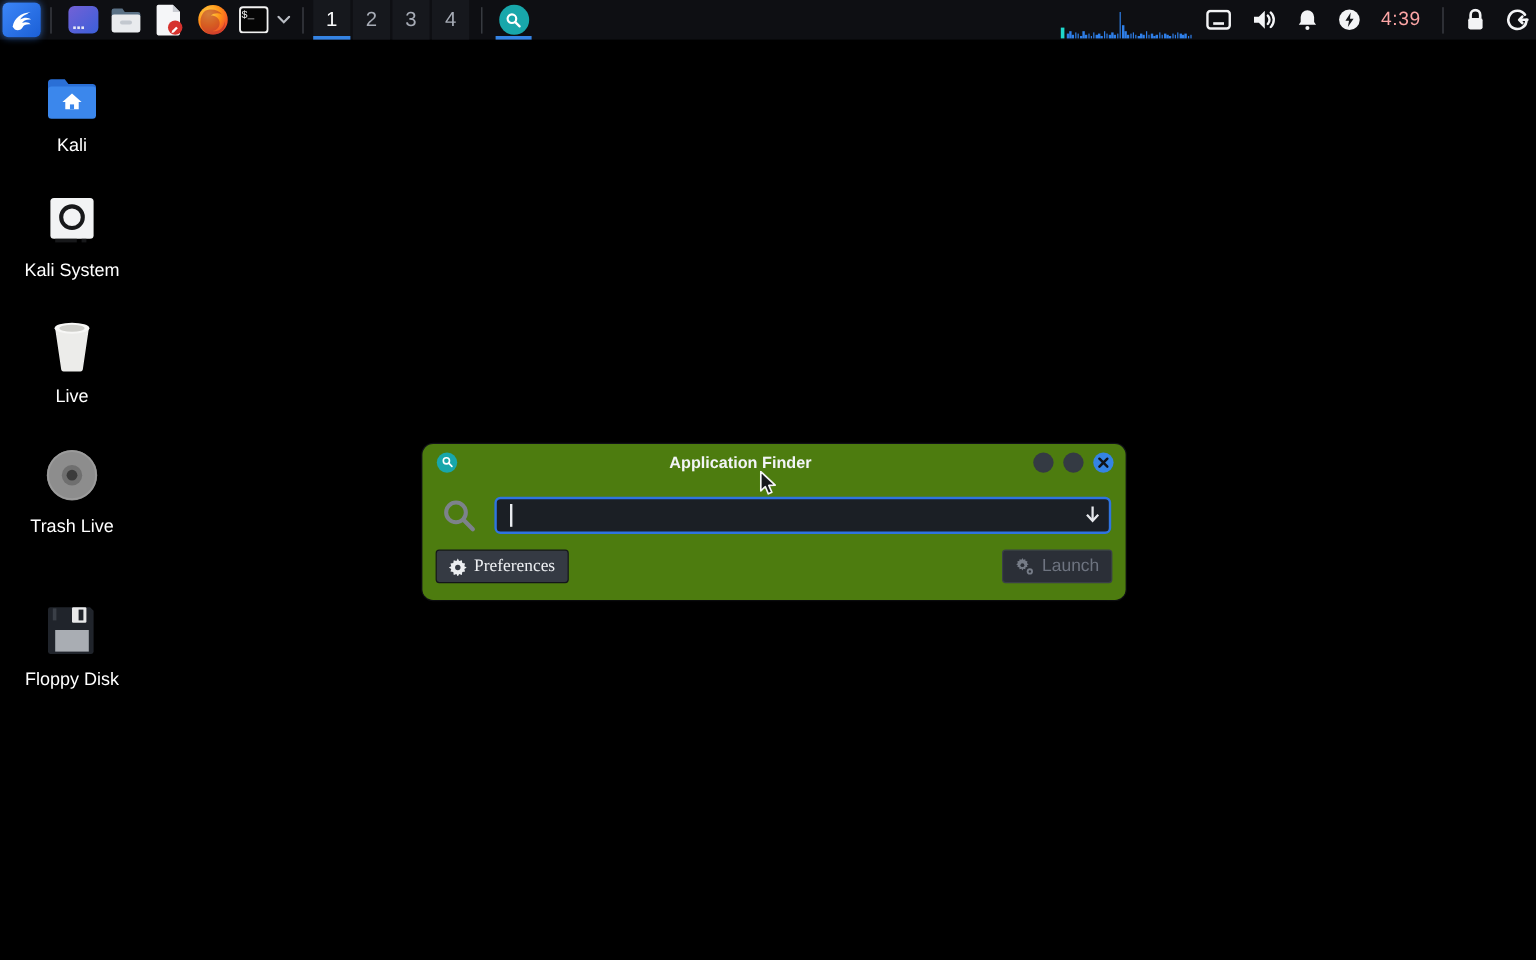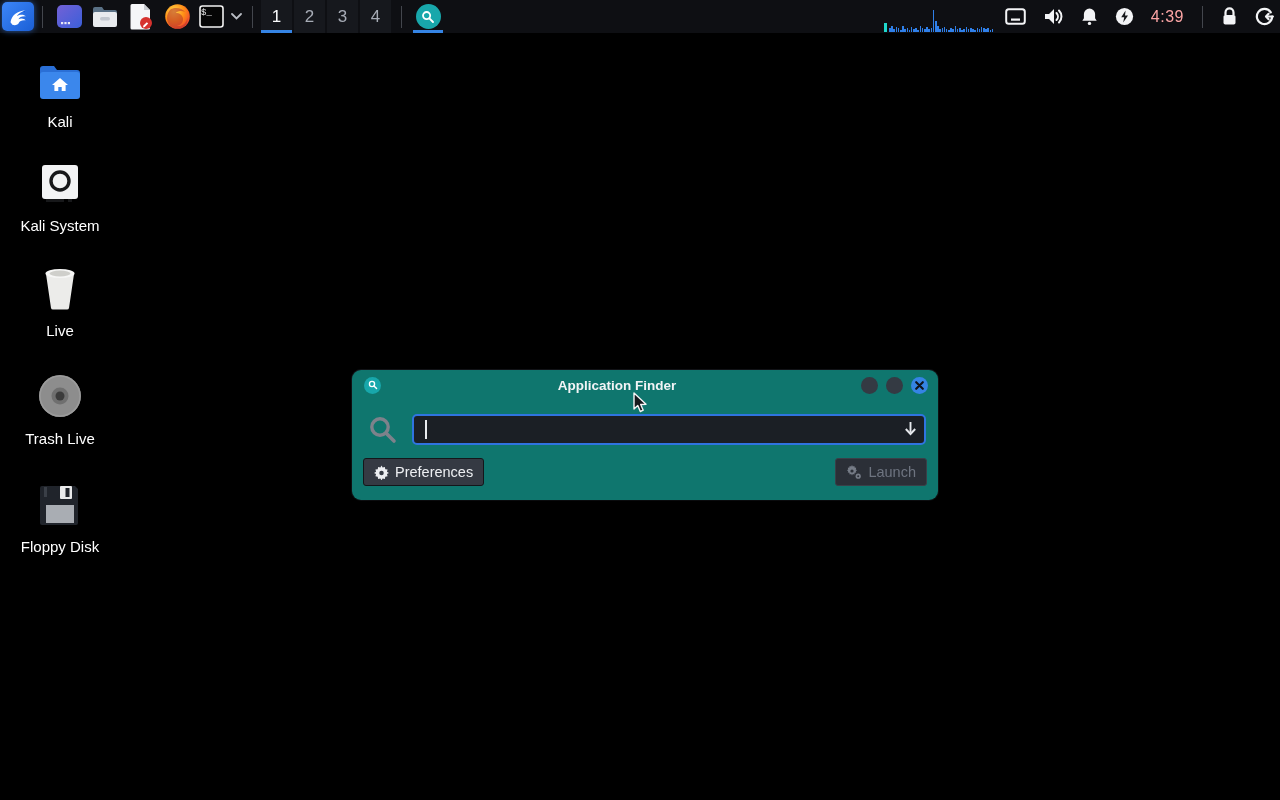--- a/index.html
+++ b/index.html
@@ -27,34 +27,34 @@
   .panel-right { position:absolute; right:6px; top:0; height:33px; display:flex; align-items:center; gap:17px; }
   .clock { color:#fca5a5; font-size:16px; letter-spacing:.5px; }
   .tray-ico { display:flex; align-items:center; justify-content:center; }
 
   
   .desk-item { position:absolute; left:0; width:120px; display:flex; flex-direction:column; align-items:center; }
   .desk-item .dico { height:48px; display:flex; align-items:flex-end; justify-content:center; }
   .desk-item .dlabel { margin-top:11px; color:#fff; font-size:15px; text-shadow:0 1px 2px #000, 0 0 3px #000; }
 
   
-  .win { position:absolute; left:352px; top:370px; width:586px; height:130px; background:#0f766e; border-radius:9px; box-shadow:0 12px 34px rgba(0,0,0,.65), 0 0 0 1px #14161a; }
+  .win { position:absolute; left:352px; top:370px; width:586px; height:130px; background:#4d7c0f; border-radius:9px; box-shadow:0 12px 34px rgba(0,0,0,.65), 0 0 0 1px #14161a; }
   .titlebar { height:30px; display:flex; align-items:center; padding:0 10px 0 12px; }
   .win-title { flex:1; text-align:center; color:#f2f4f6; font-size:13.5px; font-weight:bold; }
   .tb-btn { width:17px; height:17px; border-radius:50%; background:#343a43; margin-left:8px; display:flex; align-items:center; justify-content:center; }
   .tb-btn.close { background:#3584e4; }
   .win-icon { width:17px; height:17px; border-radius:50%; background:#18a7ab; display:flex; align-items:center; justify-content:center; }
   .search-row { display:flex; align-items:center; margin-top:14px; padding:0 12px 0 16px; }
   .entry-wrap { position:relative; flex:1; margin-left:14px; height:31px; }
   .entry { width:100%; height:100%; background:#1b1f25; border:2px solid #2f74e0; border-radius:5px; color:#e8eaef; font-size:14px; padding:0 28px 0 12px; outline:none; font-family:"Liberation Sans", sans-serif; }
   .caret { position:absolute; left:13px; top:6px; width:1.5px; height:19px; background:#e9ebef; }
   .entry-arrow { position:absolute; right:9px; top:7px; }
   .actions { display:flex; justify-content:space-between; align-items:center; margin-top:13px; padding:0 11px; }
   .btn { height:28px; display:flex; align-items:center; gap:6px; padding:0 10px; border-radius:3px; font-size:14.5px; }
-  .btn-pref { background:#353a43; border:1px solid #14161a; color:#edeff2; }
+  .btn-pref { background:#353a43; border:1px solid #14161a; color:#edeff2;font-family:Liberation Serif, serif; }
   .btn-launch { background:#2b2f37; border:1px solid #3a3f48; color:#6e7480; }
 
   .cursor { position:absolute; left:633px; top:392px; pointer-events:none; }
 </style>
 </head>
 <body>
 
 <div class="panel">
   <div class="panel-left">
     <div class="kali-btn">
@@ -290,21 +290,21 @@
     <svg width="46" height="46" viewBox="0 0 46 46">
       <circle cx="23" cy="23" r="21" fill="#8d8d8d"></circle>
       <circle cx="23" cy="23" r="20" fill="none" stroke="#9b9b9b" stroke-width="1.5"></circle>
       <circle cx="23" cy="23" r="8.5" fill="#6f6f6f"></circle>
       <circle cx="23" cy="23" r="4.5" fill="#3b3b3b"></circle>
     </svg>
   </div>
   <div class="dlabel">Trash Live</div>
 </div>
 
-<div class="desk-item" style="top:479px">
+<div class="desk-item" style="top:499px">
   <div class="dico">
     <svg width="44" height="45" viewBox="0 0 44 45">
       <path d="M4 4 h33 l3 3 v34 a2 2 0 0 1 -2 2 h-34 a2 2 0 0 1 -2 -2 v-35 a2 2 0 0 1 2 -2 Z" fill="#20242b"></path>
       <rect x="22" y="4" width="12" height="13" rx="1" fill="#e8e9ea"></rect>
       <rect x="27.5" y="6" width="4" height="9" fill="#20242b"></rect>
       <rect x="8" y="23" width="28" height="18" fill="#a9adb3"></rect>
       <rect x="6" y="5" width="3" height="10" fill="#3a3f47"></rect>
     </svg>
   </div>
   <div class="dlabel">Floppy Disk</div>

